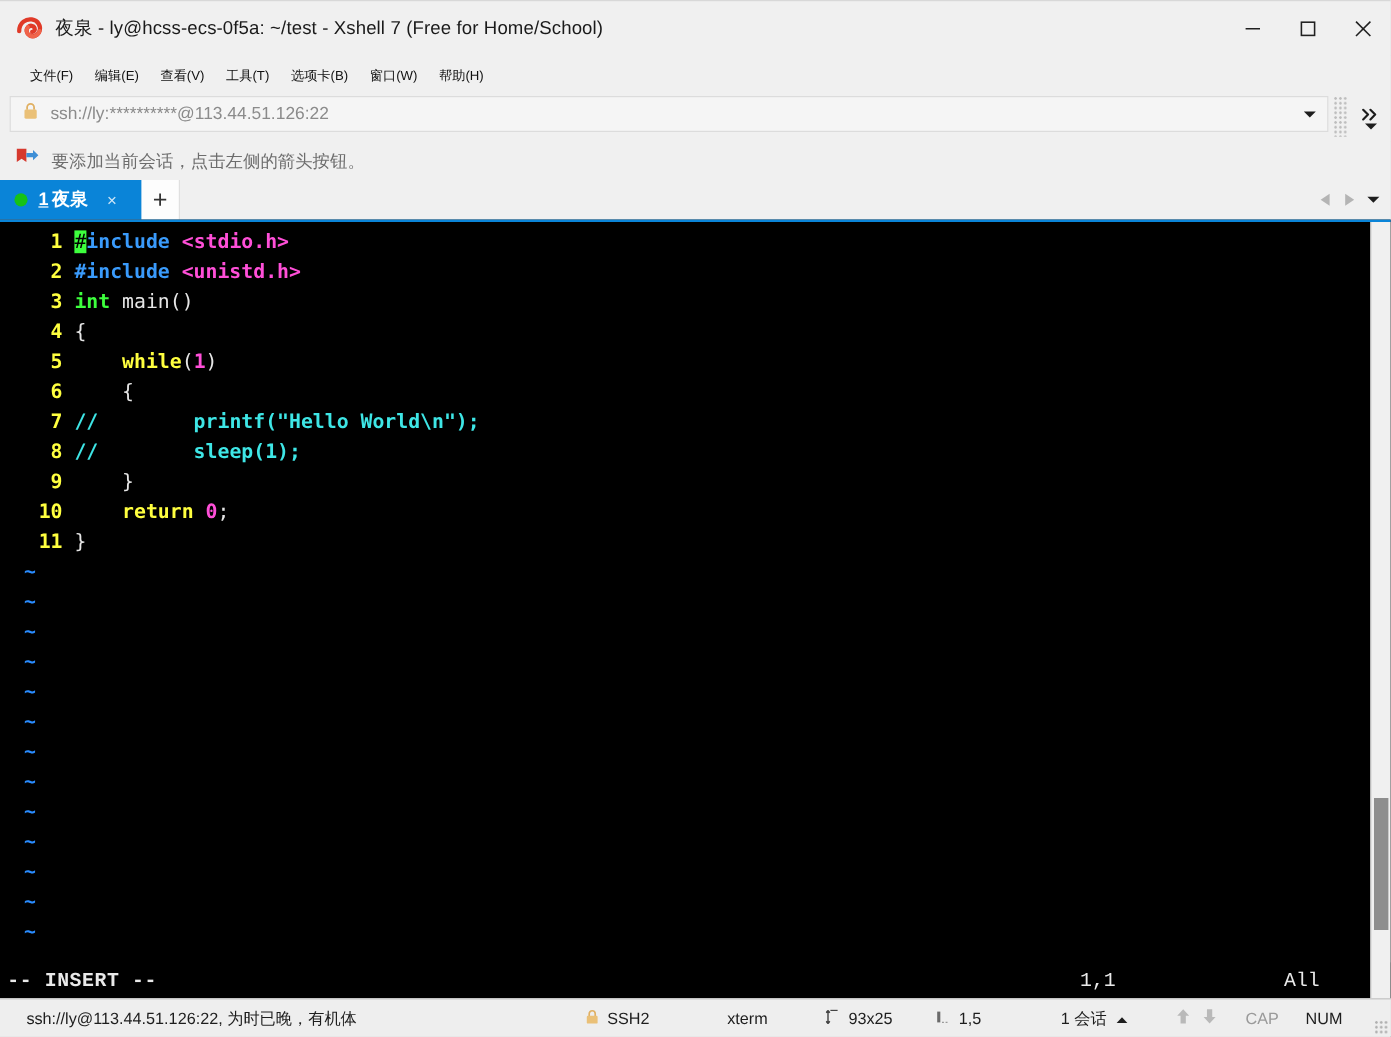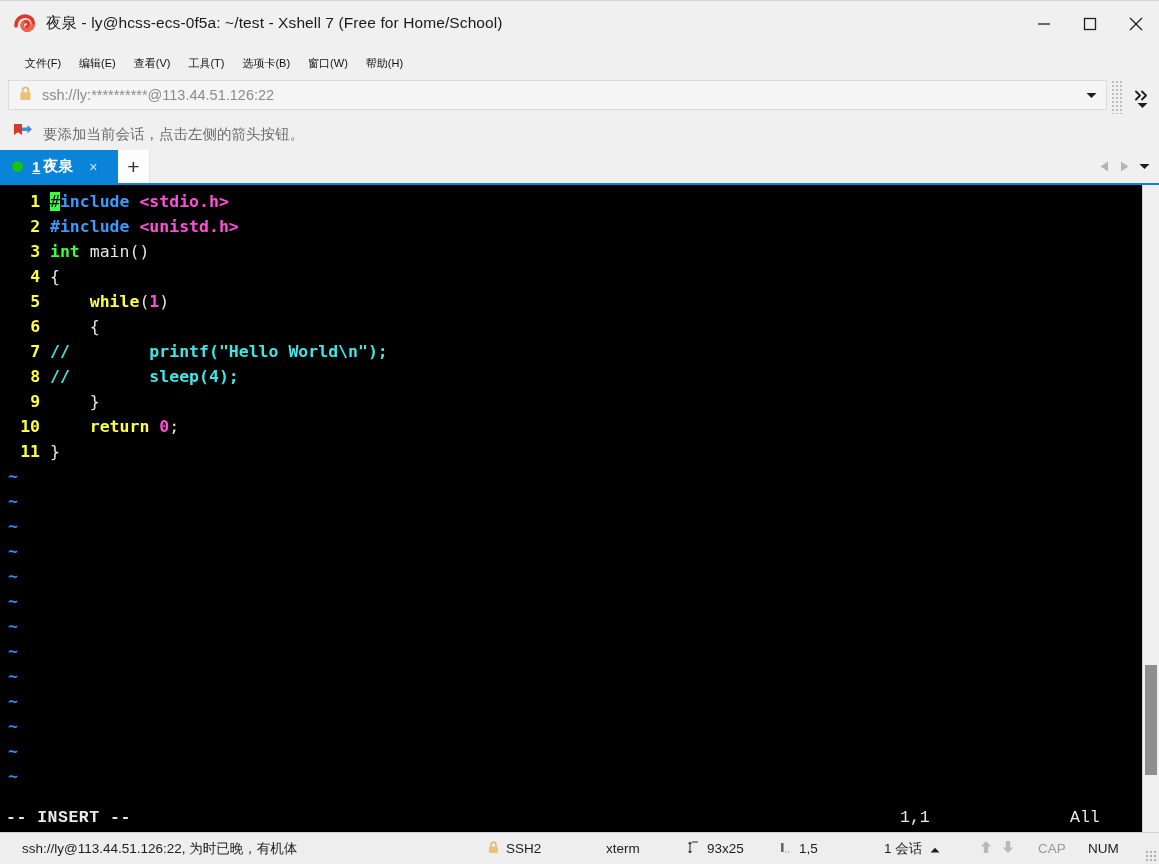--- a/index.html
+++ b/index.html
@@ -153,21 +153,21 @@
     position:relative;
     border-top:2px solid #0a84d8;
     overflow:hidden;
   }
   .terminal {
     flex:1;
     background:#000;
     font-family:"DejaVu Sans Mono","Liberation Mono",monospace;
     font-size:16.5px;
     line-height:25px;
-    padding:4px 0 0 4px;
+    padding:4px 0 0 16px;
     position:relative;
     overflow:hidden;
   }
   .tline { white-space:pre; height:25px; }
   .lnum {
     display:inline-block; width:46px; text-align:right;
     color:#ffff3f; font-weight:bold;
   }
   .tilde { color:#2a8cff; padding-left:4px; font-weight:bold; }
   .c-blue   { color:#3a9bfc; font-weight:bold; }
@@ -349,21 +349,21 @@
 
   <div class="terminal-wrap">
     <div class="terminal" id="terminal">
         <div class="tline"><span class="lnum">1 </span><span class="cursor">#</span><span class="c-blue">include </span><span class="c-mag">&lt;stdio.h&gt;</span></div>
         <div class="tline"><span class="lnum">2 </span><span class="c-blue">#include </span><span class="c-mag">&lt;unistd.h&gt;</span></div>
         <div class="tline"><span class="lnum">3 </span><span class="c-green">int </span><span class="c-white">main()</span></div>
         <div class="tline"><span class="lnum">4 </span><span class="c-white">{</span></div>
         <div class="tline"><span class="lnum">5 </span><span class="c-white">    </span><span class="c-yellow">while</span><span class="c-white">(</span><span class="c-magenta">1</span><span class="c-white">)</span></div>
         <div class="tline"><span class="lnum">6 </span><span class="c-white">    {</span></div>
         <div class="tline"><span class="lnum">7 </span><span class="c-cyan">//</span><span class="c-cyan">        printf("Hello World\n");</span></div>
-        <div class="tline"><span class="lnum">8 </span><span class="c-cyan">//</span><span class="c-cyan">        sleep(4);</span></div>
+        <div class="tline"><span class="lnum">8 </span><span class="c-cyan">//</span><span class="c-cyan">        sleep(1);</span></div>
         <div class="tline"><span class="lnum">9 </span><span class="c-white">    }</span></div>
         <div class="tline"><span class="lnum">10 </span><span class="c-white">    </span><span class="c-yellow">return </span><span class="c-magenta">0</span><span class="c-white">;</span></div>
         <div class="tline"><span class="lnum">11 </span><span class="c-white">}</span></div>
         <div class="tline"><span class="tilde">~</span></div>
         <div class="tline"><span class="tilde">~</span></div>
         <div class="tline"><span class="tilde">~</span></div>
         <div class="tline"><span class="tilde">~</span></div>
         <div class="tline"><span class="tilde">~</span></div>
         <div class="tline"><span class="tilde">~</span></div>
         <div class="tline"><span class="tilde">~</span></div>

